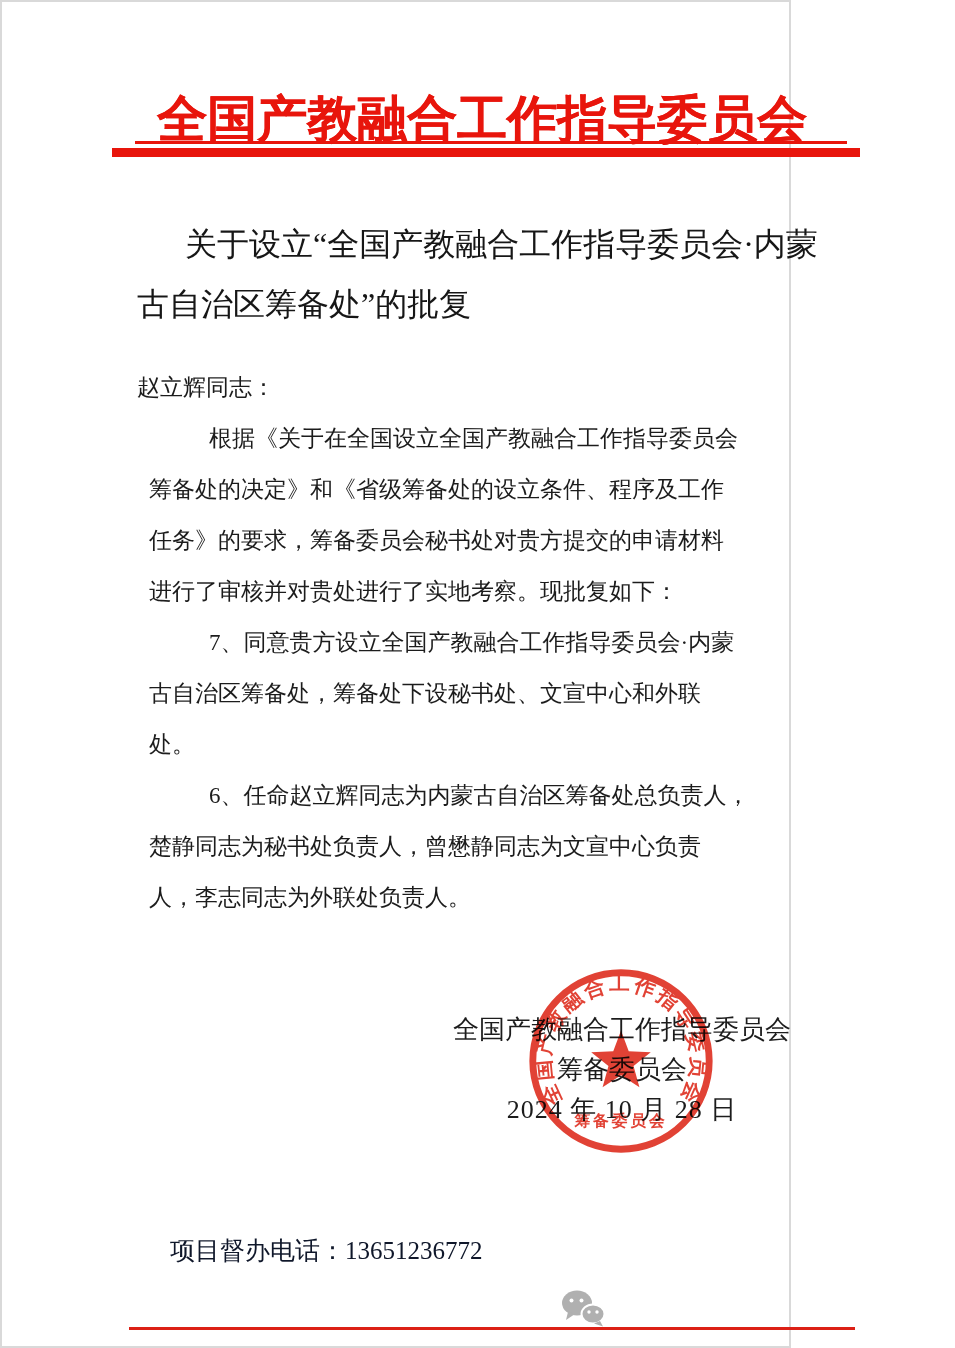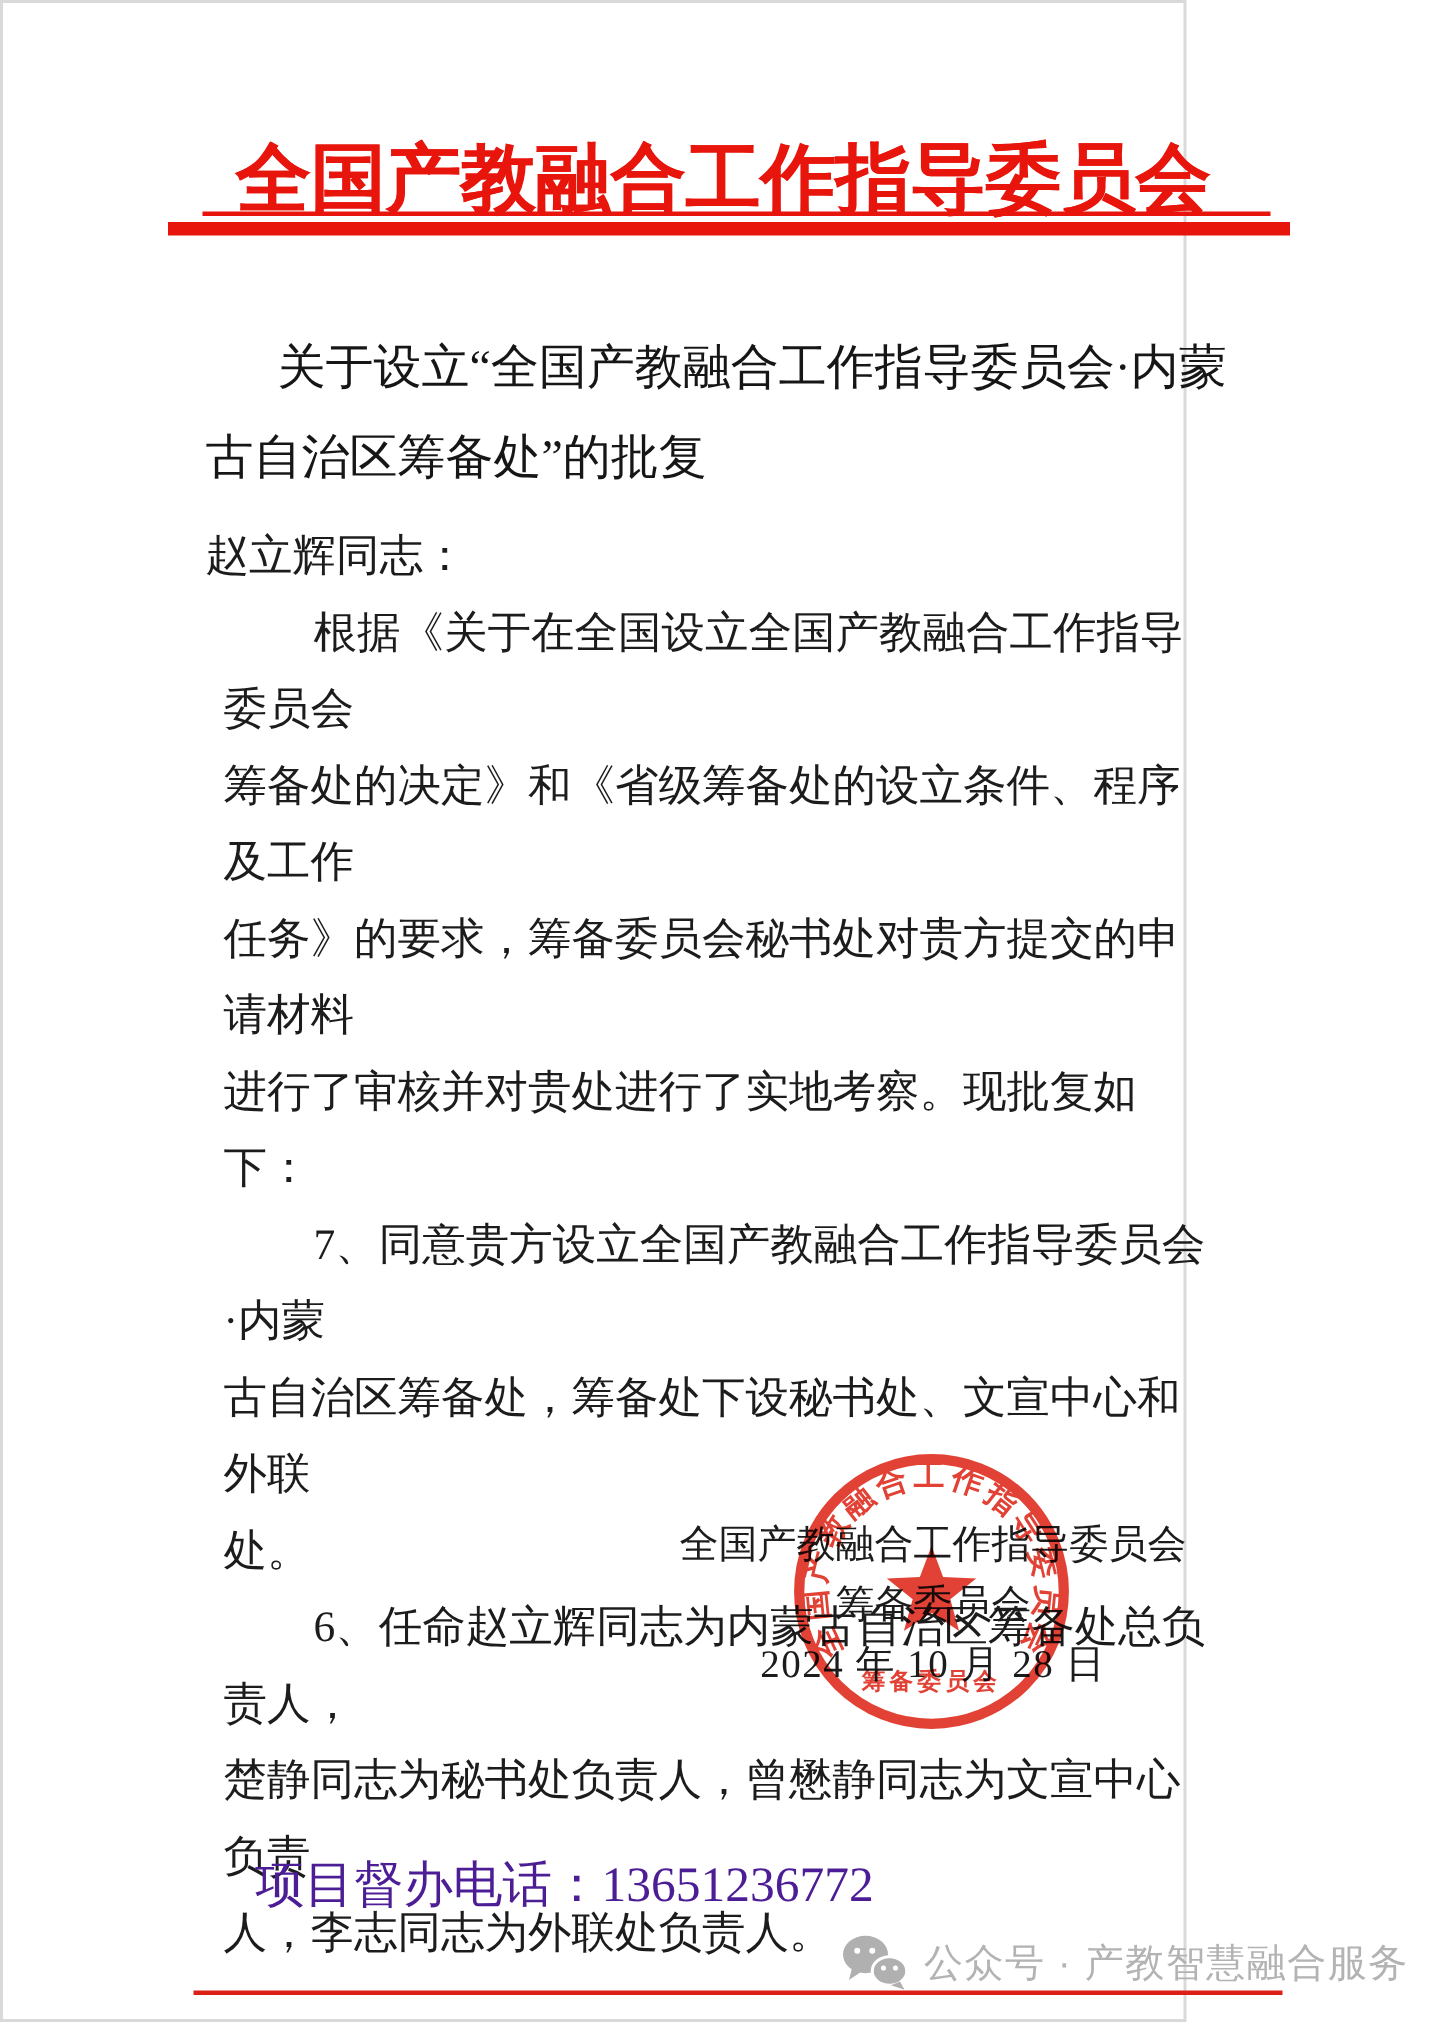--- a/index.html
+++ b/index.html
@@ -27,40 +27,40 @@
     position:absolute; left:110px; top:146px; width:748px; height:9px;
     background:#e8150c;
   }
   
   .doc-title {
     position:absolute; left:135px; top:212px; width:690px;
     font-size:32px; color:#161616; line-height:60px;
     white-space:pre-line; text-indent:48px;
   }
   .body-block {
-    position:absolute; left:135px; top:344px; width:672px;
-    font-size:29px; color:#1c1c1c; line-height:51px;
+    position:absolute; left:135px; top:360px; width:672px;
+    font-size:23px; color:#1c1c1c; line-height:51px;
   }
   .salutation { white-space:nowrap; }
   .para { white-space:pre-line; text-indent:60px;margin-left:12px; }
   
   .signature {
     position:absolute; left:425px; top:1008px; width:390px;
     text-align:center; font-size:26px; color:#1c1c1c; line-height:40px;
   }
   .sig-date { letter-spacing:1px; }
   
   .seal {
     position:absolute; left:521px; top:961px; width:196px; height:196px;
     opacity:0.92; mix-blend-mode:multiply; pointer-events:none;
   }
   
   .contact {
     position:absolute; left:168px; top:1232px; width:500px;
-    font-size:33px; color:#4c1d95; white-space:nowrap;
+    font-size:25px; color:#0f172a; white-space:nowrap;
   }
   .watermark {
     position:absolute; left:558px; top:1286px; height:40px;
     display:flex; align-items:center; gap:10px;
   }
   .watermark-text {
     font-family:"Liberation Sans","DejaVu Sans",sans-serif;
     font-size:26px; color:#b3b3b3; letter-spacing:1px; white-space:nowrap;
   }
   .bottom-rule {
@@ -116,18 +116,17 @@
     <svg width="46" height="38" viewBox="0 0 46 38">
       <ellipse cx="17" cy="14" rx="15" ry="12.5" fill="#b0b0b0"></ellipse>
       <polygon points="8,23 6,31 15,25" fill="#b0b0b0"></polygon>
       <circle cx="11.5" cy="11.5" r="2" fill="#ffffff"></circle>
       <circle cx="21.5" cy="11.5" r="2" fill="#ffffff"></circle>
       <ellipse cx="33" cy="25" rx="11.5" ry="9.5" fill="#b0b0b0" stroke="#ffffff" stroke-width="2"></ellipse>
       <polygon points="40,32 43,37.5 34,34.5" fill="#b0b0b0"></polygon>
       <circle cx="29" cy="23" r="1.7" fill="#ffffff"></circle>
       <circle cx="37" cy="23" r="1.7" fill="#ffffff"></circle>
     </svg>
-    <span class="watermark-text">公众号 · 产教智慧融合服务</span>
   </div>
 
   <div class="bottom-rule"></div>
 
 </div>
 
 </body></html>

